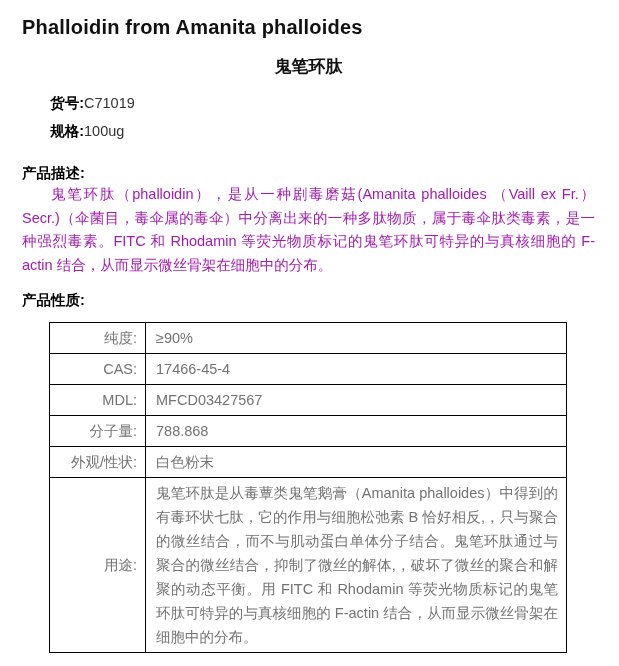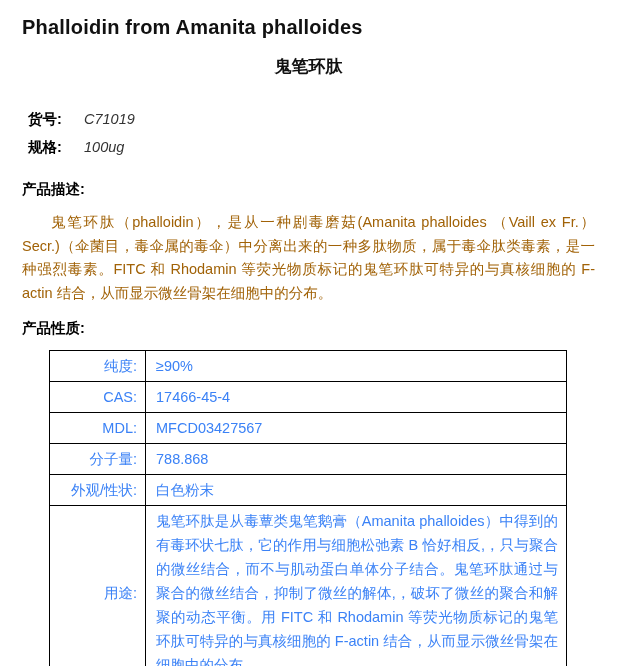--- a/index.html
+++ b/index.html
@@ -24,64 +24,62 @@
     letter-spacing: 0.2px;
   }
   .title-zh {
     text-align: center;
     font-size: 17px;
     font-weight: bold;
     color: #111111;
     margin-top: 16px;
     font-family: Liberation Mono, monospace;
   }
-  .info-block { margin-top: 32px; }
+  .info-block { margin-top: 16px; text-align: right; }
   .info-row {
     display: flex;
     align-items: baseline;
     height: 28px;
     padding-left: 6px;
   }
   .info-label {
     font-weight: bold;
     color: #000000;
     font-size: 14.5px;
     width: 56px;
     flex: 0 0 56px;
   }
   .info-value {
     font-size: 14.5px;
     color: #333333;
-    font-style: italic;
   }
   .section-heading {
     font-weight: bold;
     color: #000000;
     font-size: 14.5px;
     margin-top: 14px;
   }
   .description-text {
-    margin-top: 12px;
     font-size: 14.5px;
     line-height: 23.5px;
     text-indent: 2em;
     text-align: justify;
-    color: #a16207;
+    color: #a21caf;
   }
   .properties-table {
     border-collapse: collapse;
     margin-top: 12px;
     margin-left: 27px;
     width: 518px;
     table-layout: fixed;
   }
   .properties-table td {
     border: 1px solid #000000;
     font-size: 14.5px;
-    color: #3b82f6;
+    color: #737373;
     vertical-align: middle;
   }
   .properties-table td.lbl {
     width: 96px;
     text-align: right;
     padding: 3px 8px 3px 2px;
     height: 24px;
     white-space: nowrap;
   }
   .properties-table td.val {

